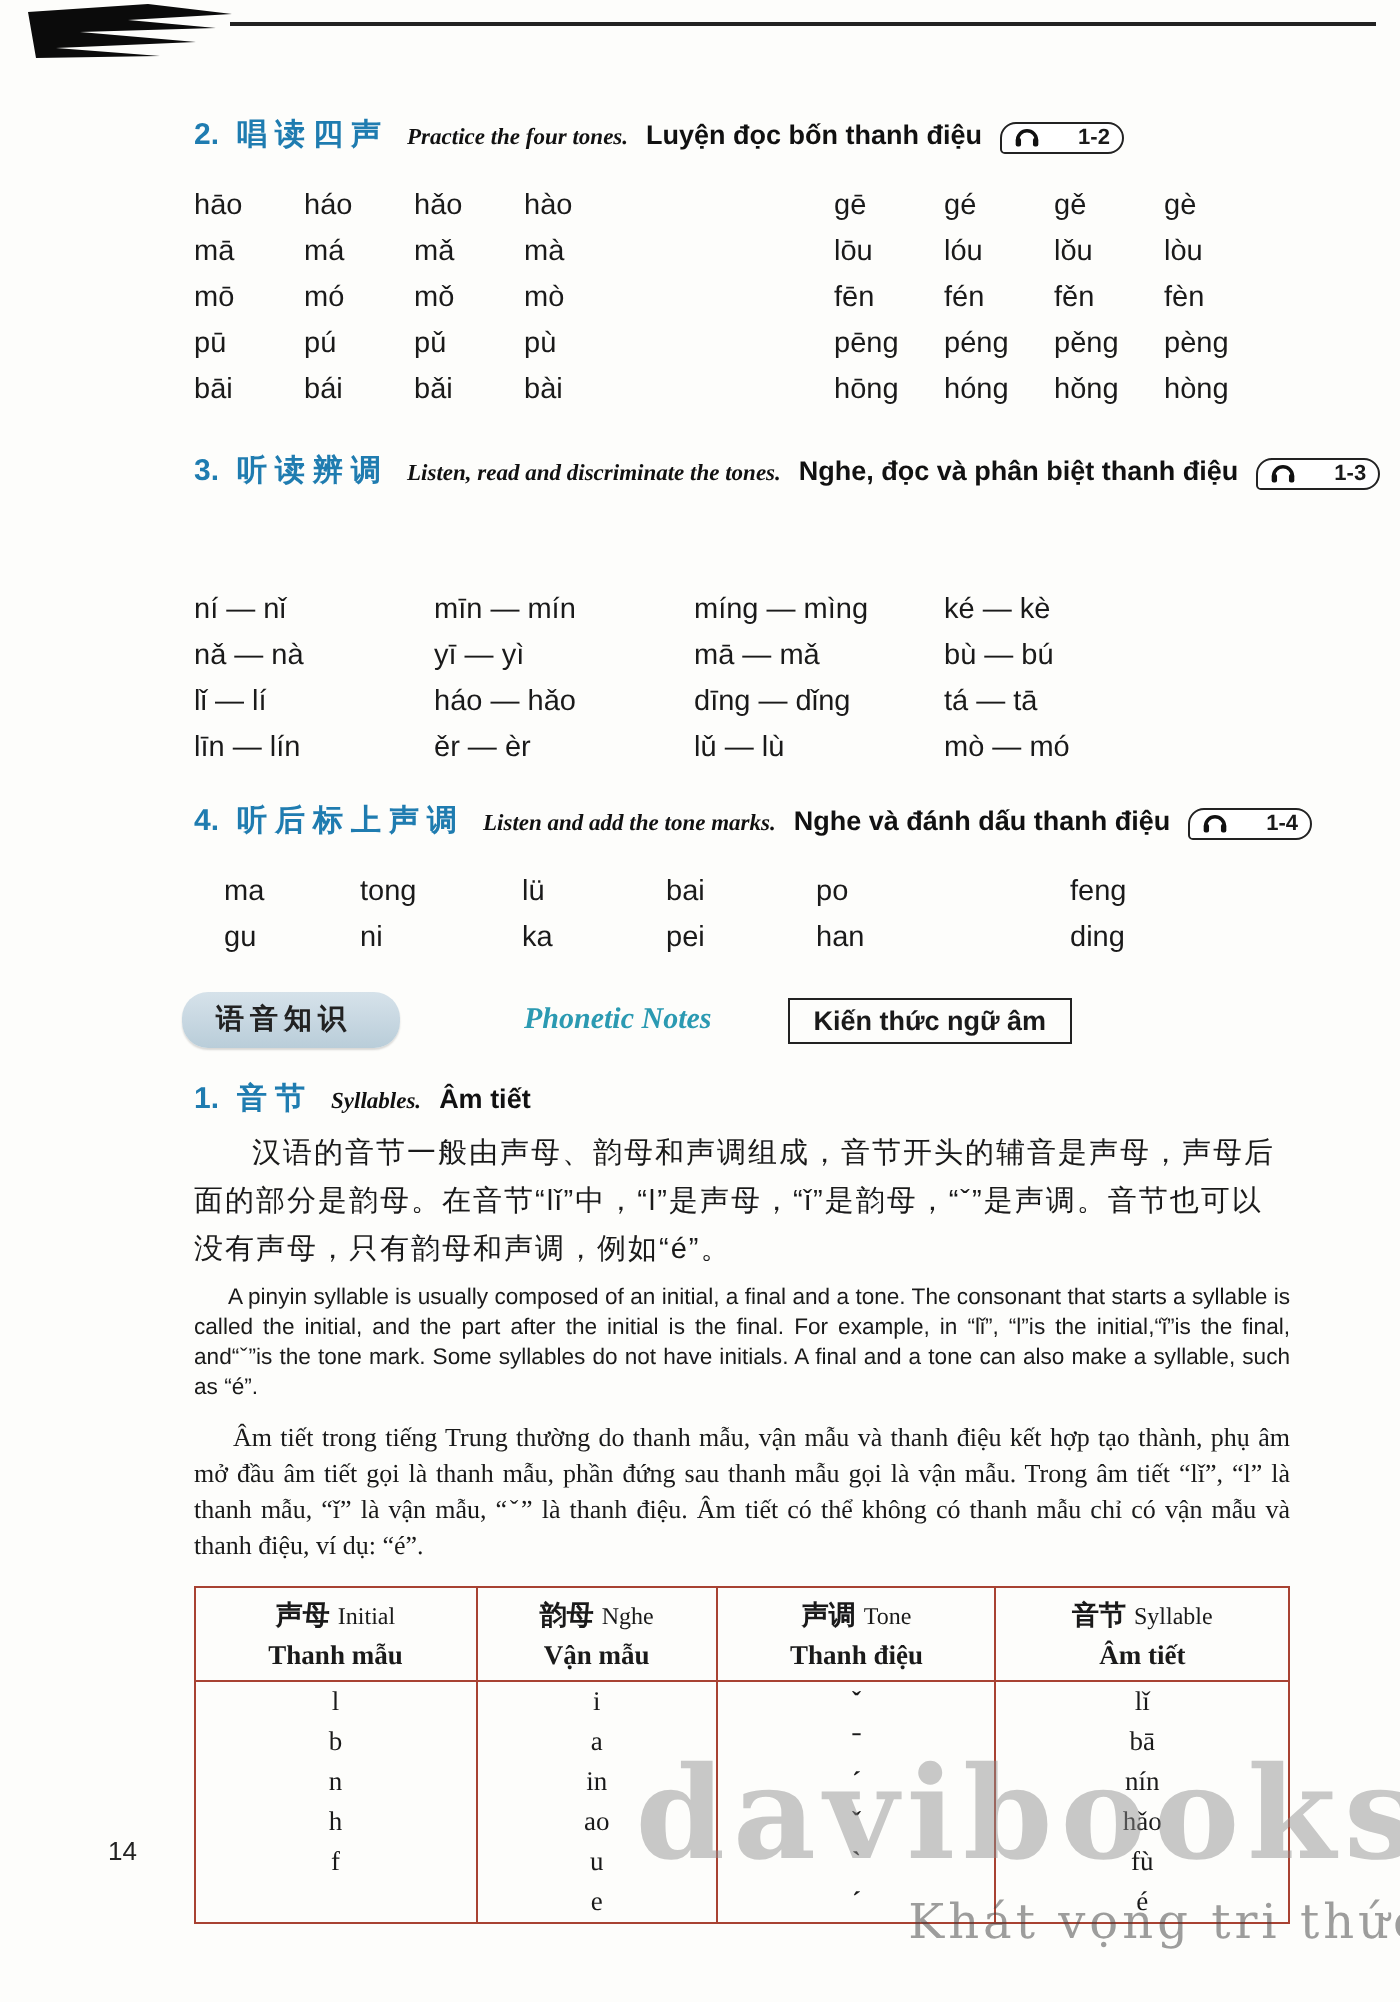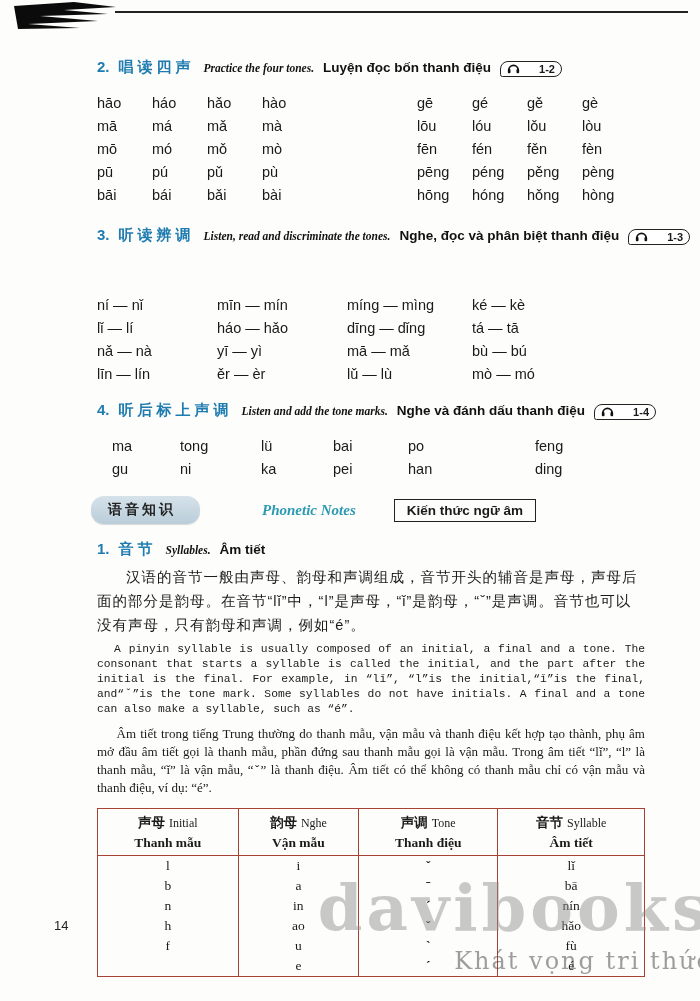--- a/index.html
+++ b/index.html
@@ -37,21 +37,21 @@
 
   .phon-bar { display:flex; align-items:center; margin:2px 0 16px -6px; }
   .tab { background:linear-gradient(#d6e2ea,#b9cdd9); border-radius:13px; padding:5px 24px 5px 17px;
          font-weight:bold; font-size:14px; letter-spacing:3px; color:#222;
          box-shadow:0 1px 1px rgba(0,0,0,.15); }
   .pnotes { color:#2b9ab2; font-family:"Liberation Serif", serif; font-style:italic; font-weight:bold;
             font-size:15px; margin-left:62px; }
   .kbox { border:1.4px solid #222; padding:3px 12px; font-weight:bold; font-size:13.5px; margin-left:38px; }
 
   .para-zh { font-size:14.5px; line-height:24px; text-indent:2em; letter-spacing:1px; margin:4px 0 0; }
-  .para-en { font-family:Liberation Mono, monospace; font-size:11.3px; line-height:15px; text-indent:1.5em; margin:5px 0 0; text-align:justify; }
+  .para-en { font-family:Liberation Sans, sans-serif; font-size:11.3px; line-height:15px; text-indent:1.5em; margin:5px 0 0; text-align:justify; }
   .para-vi { font-family:"Liberation Serif", serif; font-size:13px;  line-height:18px; text-indent:1.5em; margin:8px 0 0; text-align:justify; }
 
   .ptable { width:100%; border-collapse:collapse; margin-top:11px; border:1.3px solid #a84232; }
   .ptable th { border-left:1.3px solid #a84232; border-bottom:1.3px solid #a84232; padding:5px 2px 4px; text-align:center; vertical-align:bottom;margin-top:28px; }
   .ptable th:first-child, .ptable td:first-child { border-left:none; }
   .ptable td { border-left:1.3px solid #a84232; text-align:center; height:20px;
                font-family:"Liberation Serif", serif; font-size:13.5px; padding:0 2px; }
   .h1 { font-size:13.5px; font-weight:bold; }
   .hen { font-family:"Liberation Serif", serif; font-weight:normal; font-size:12px; margin-left:4px; }
   .h2 { font-family:"Liberation Serif", serif; font-weight:bold; font-size:13.5px; margin-top:3px; }
@@ -165,30 +165,30 @@
   </div>
 
   <div class="pair-grid">
     <div class="pair-row">
         <span class="pc0">ní — nǐ</span>
         <span class="pc1">mīn — mín</span>
         <span class="pc2">míng — mìng</span>
         <span class="pc3">ké — kè</span>
       </div>
     <div class="pair-row">
+        <span class="pc0">nǎ — nà</span>
+        <span class="pc1">yī — yì</span>
+        <span class="pc2">mā — mǎ</span>
+        <span class="pc3">bù — bú</span>
+      </div>
+    <div class="pair-row">
         <span class="pc0">lǐ — lí</span>
         <span class="pc1">háo — hǎo</span>
         <span class="pc2">dīng — dǐng</span>
         <span class="pc3">tá — tā</span>
-      </div>
-    <div class="pair-row">
-        <span class="pc0">nǎ — nà</span>
-        <span class="pc1">yī — yì</span>
-        <span class="pc2">mā — mǎ</span>
-        <span class="pc3">bù — bú</span>
       </div>
     <div class="pair-row">
         <span class="pc0">līn — lín</span>
         <span class="pc1">ěr — èr</span>
         <span class="pc2">lǔ — lù</span>
         <span class="pc3">mò — mó</span>
       </div>
   </div>
 
   <div class="sec-head">

